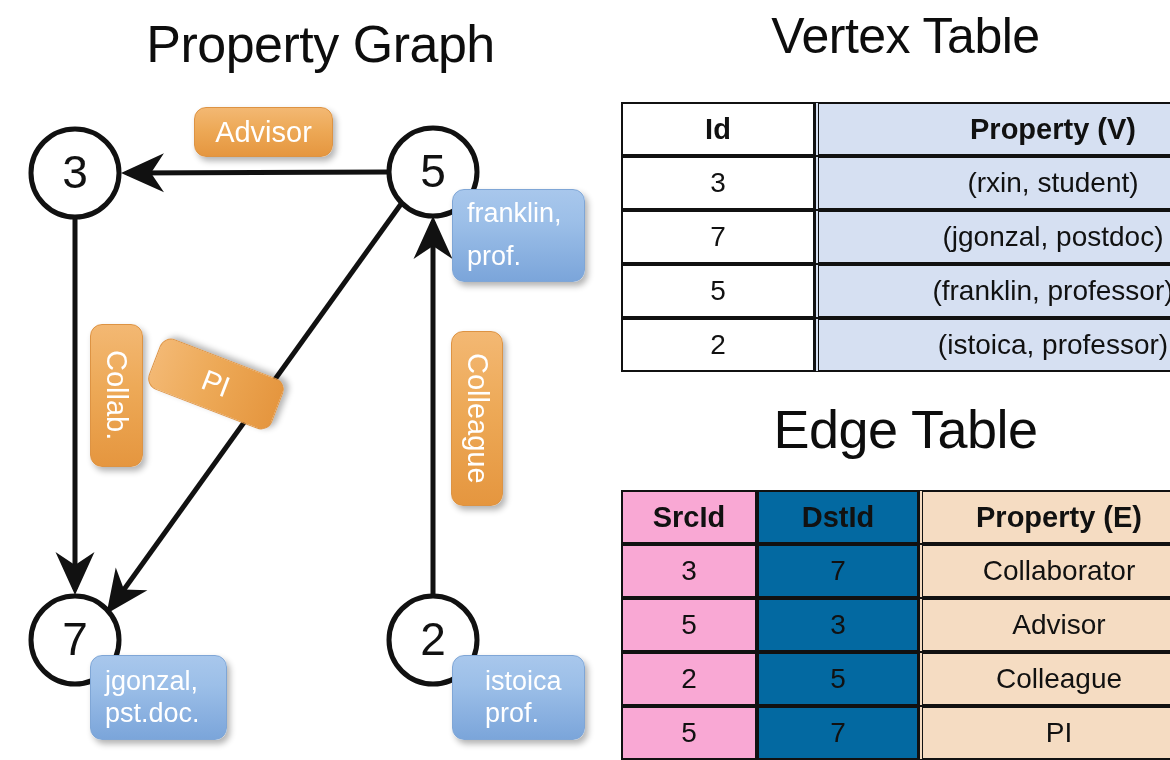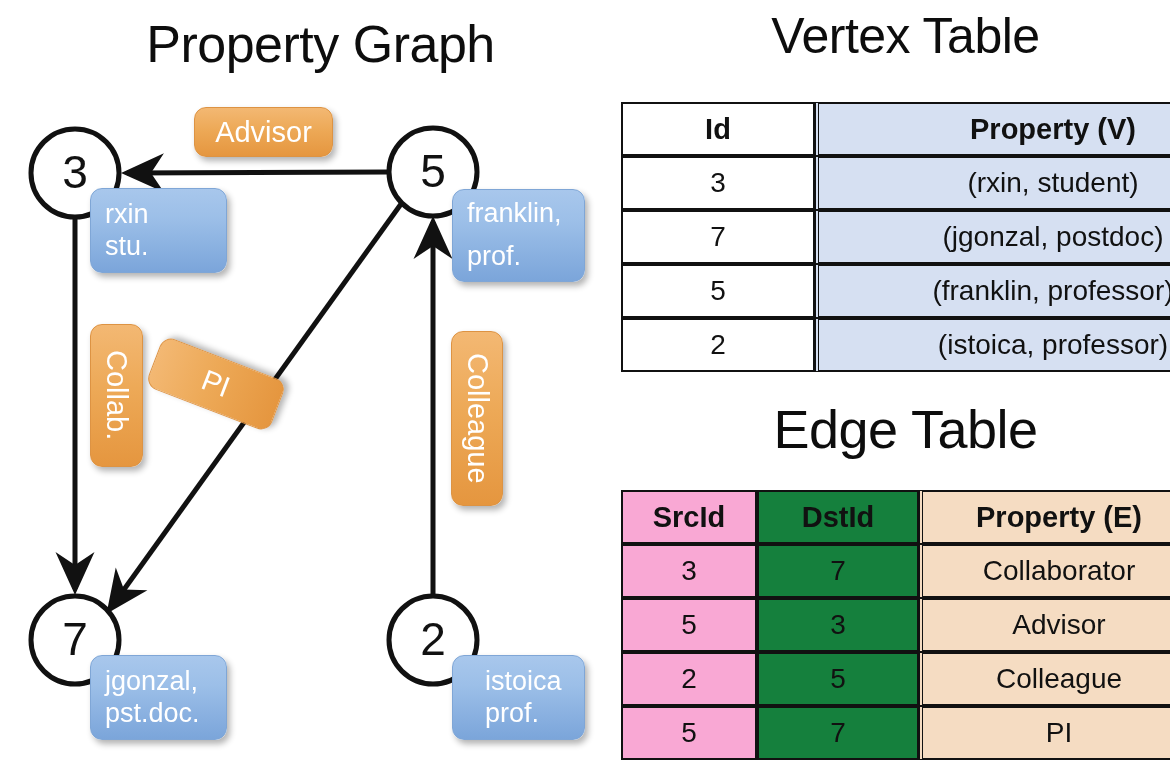--- a/index.html
+++ b/index.html
@@ -96,21 +96,21 @@
   table.tbl th{font-weight:700;font-size:29px;}
 
   #vertex-table{left:593px;top:102px;width:668px;}
   #vertex-table td,#vertex-table th{height:50px;}
   #vertex-table .c-id{width:190px;background:#ffffff;}
   #vertex-table .c-prop{background:#d6e0f2;border-left:4px double #111;}
 
   #edge-table{left:593px;top:490px;width:576px;}
   #edge-table td,#edge-table th{height:50px;}
   #edge-table .c-src{width:132px;background:#f9a8d4;}
-  #edge-table .c-dst{width:158px;background:#15803d;}
+  #edge-table .c-dst{width:158px;background:#0369a1;}
   #edge-table .c-prop{background:#f5dcc2;border-left:4px double #111;}
 </style>
 </head>
 <body>
 
 <div class="page">
 
   <div class="title" id="pg-title">Property Graph</div>
 
   <div id="graph">
@@ -150,24 +150,20 @@
     </div>
 
     <div class="badge edg" id="badge-pi" style="left:161px;top:318px;width:54px;height:132px;">
       <span>PI</span>
     </div>
 
     <div class="badge edg vert" id="badge-colleague" style="left:423px;top:331px;width:52px;height:175px;">
       <span>Colleague</span>
     </div>
 
-    <div class="badge vtx" id="badge-rxin" style="left:62px;top:188px;width:137px;height:85px;flex-direction:column;align-items:flex-start;justify-content:center;">
-      <span>rxin</span>
-      <span>stu.</span>
-    </div>
 
     <div class="badge vtx" id="badge-franklin" style="left:424px;top:189px;width:133px;height:93px;flex-direction:column;align-items:flex-start;justify-content:space-between;">
       <span>franklin,</span>
       <span>prof.</span>
     </div>
 
     <div class="badge vtx" id="badge-jgonzal" style="left:62px;top:655px;width:137px;height:85px;flex-direction:column;align-items:flex-start;justify-content:center;">
       <span>jgonzal,</span>
       <span>pst.doc.</span>
     </div>

